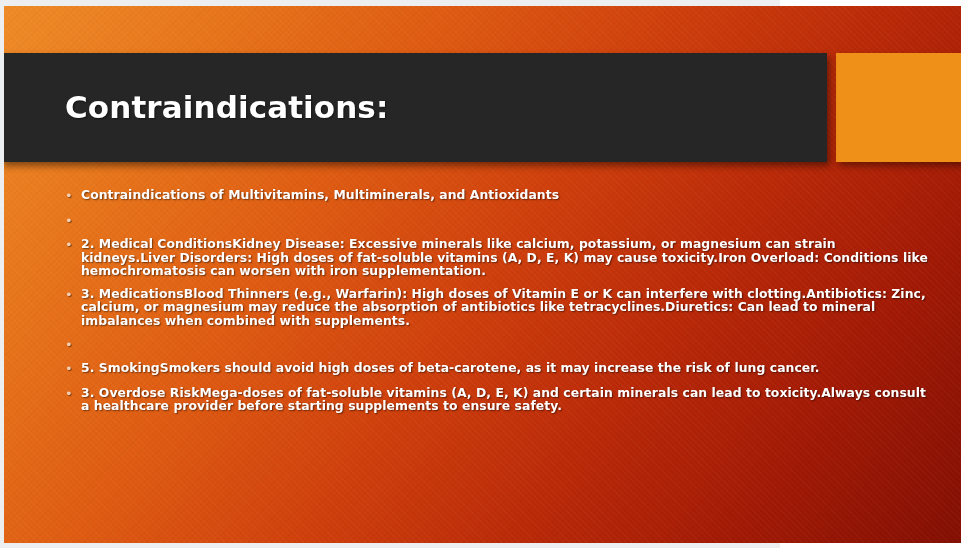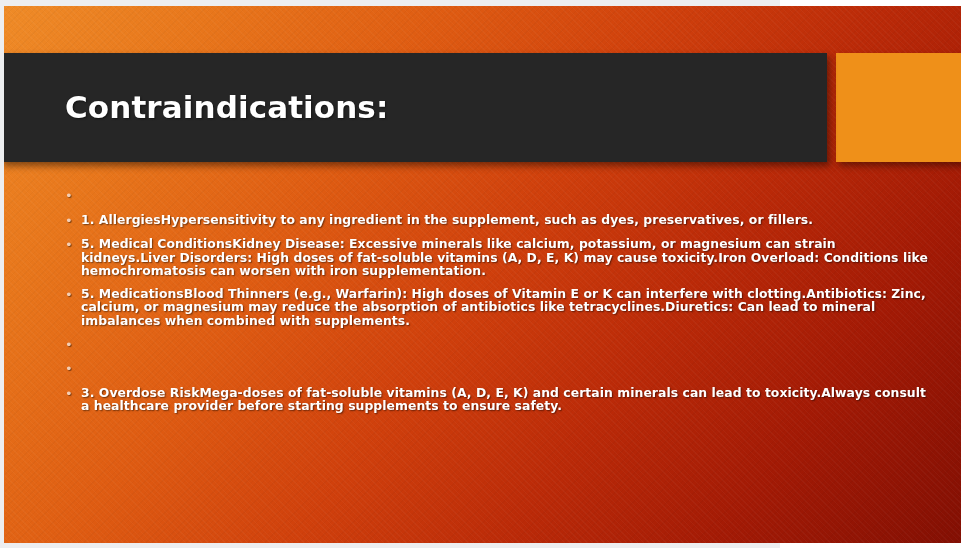--- a/index.html
+++ b/index.html
@@ -141,43 +141,44 @@
     <div class="accent-block"></div>
 
     <div class="title-band">
       <div class="title-text">Contraindications:</div>
     </div>
 
     <div class="body">
 
       <div class="bullet-row">
         <span class="bullet-marker">•</span>
-      </div>
-
-      <div class="bullet-row">
-        <span class="bullet-marker">•</span>
-        <span class="bullet-text">1. AllergiesHypersensitivity to any ingredient in the supplement, such as dyes, preservatives, or fillers.</span>
-      </div>
-
-      <div class="bullet-row">
-        <span class="bullet-marker">•</span>
-        <span class="bullet-text">5. Medical ConditionsKidney Disease: Excessive minerals like calcium, potassium, or magnesium can strain kidneys.Liver Disorders: High doses of fat-soluble vitamins (A, D, E, K) may cause toxicity.Iron Overload: Conditions like hemochromatosis can worsen with iron supplementation.</span>
-      </div>
-
-      <div class="bullet-row">
-        <span class="bullet-marker">•</span>
-        <span class="bullet-text">5. MedicationsBlood Thinners (e.g., Warfarin): High doses of Vitamin E or K can interfere with clotting.Antibiotics: Zinc, calcium, or magnesium may reduce the absorption of antibiotics like tetracyclines.Diuretics: Can lead to mineral imbalances when combined with supplements.</span>
+        <span class="bullet-text">Contraindications of Multivitamins, Multiminerals, and Antioxidants</span>
       </div>
 
       <div class="bullet-row">
         <span class="bullet-marker">•</span>
       </div>
 
       <div class="bullet-row">
         <span class="bullet-marker">•</span>
+        <span class="bullet-text">2. Medical ConditionsKidney Disease: Excessive minerals like calcium, potassium, or magnesium can strain kidneys.Liver Disorders: High doses of fat-soluble vitamins (A, D, E, K) may cause toxicity.Iron Overload: Conditions like hemochromatosis can worsen with iron supplementation.</span>
+      </div>
+
+      <div class="bullet-row">
+        <span class="bullet-marker">•</span>
+        <span class="bullet-text">3. MedicationsBlood Thinners (e.g., Warfarin): High doses of Vitamin E or K can interfere with clotting.Antibiotics: Zinc, calcium, or magnesium may reduce the absorption of antibiotics like tetracyclines.Diuretics: Can lead to mineral imbalances when combined with supplements.</span>
+      </div>
+
+      <div class="bullet-row">
+        <span class="bullet-marker">•</span>
+      </div>
+
+      <div class="bullet-row">
+        <span class="bullet-marker">•</span>
+        <span class="bullet-text">5. SmokingSmokers should avoid high doses of beta-carotene, as it may increase the risk of lung cancer.</span>
       </div>
 
       <div class="bullet-row">
         <span class="bullet-marker">•</span>
         <span class="bullet-text">3. Overdose RiskMega-doses of fat-soluble vitamins (A, D, E, K) and certain minerals can lead to toxicity.Always consult a healthcare provider before starting supplements to ensure safety.</span>
       </div>
 
     </div>
   </div>
 </div>

